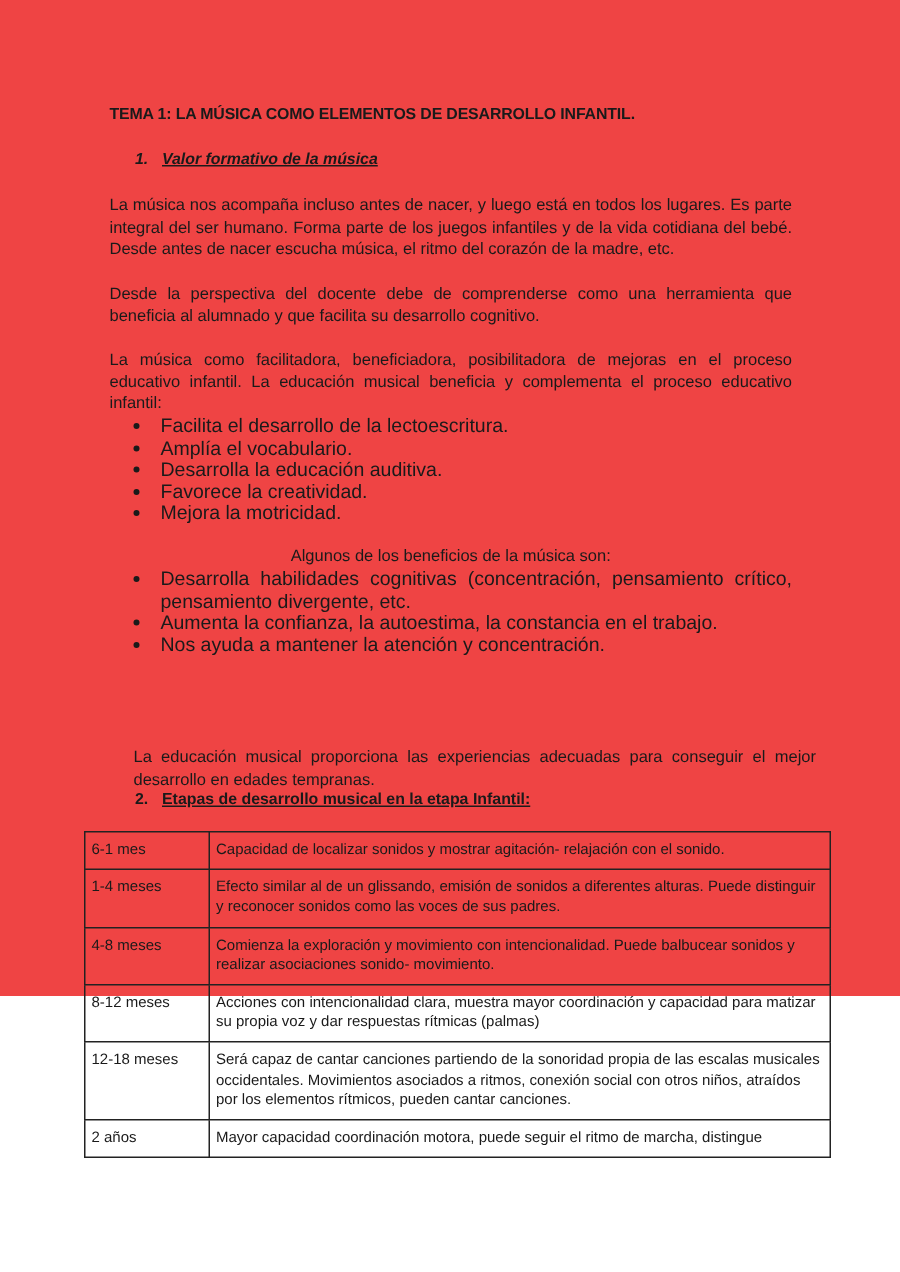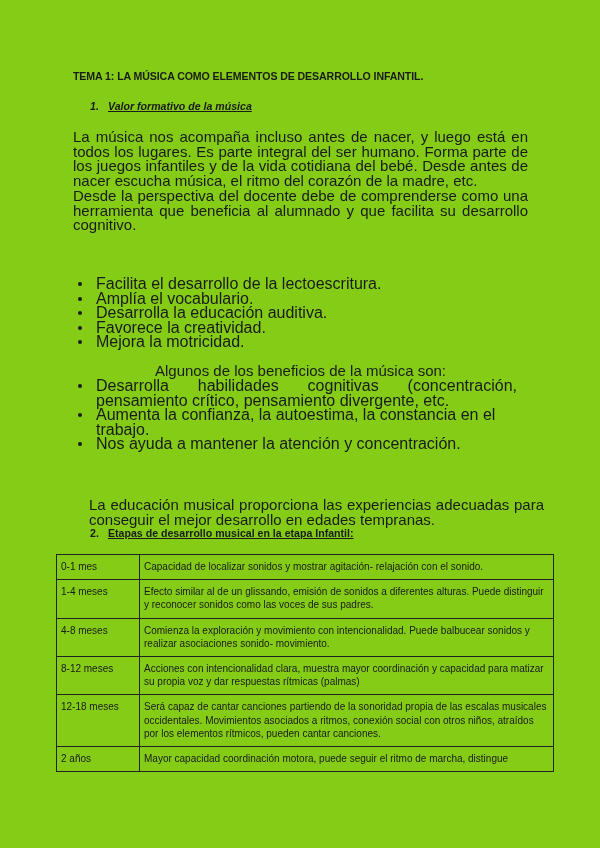--- a/index.html
+++ b/index.html
@@ -1,45 +1,46 @@
 <!DOCTYPE html>
 <html><head>
   <meta charset="utf-8">
   <style>
     html, body { margin: 0; padding: 0; background: #ffffff; }
     body { width: 600px; height: 848px; position: relative; overflow: hidden;
            font-family: "Liberation Sans", sans-serif; color: #1a1a1a; }
-    .page { position: absolute; left: 0; top: 0; width: 600px; height: 848px; background: #84cc16; }
+    .page { position: absolute; left: 0; top: 0; width: 600px; height: 664px; background: #ef4444; }
     .title { position: absolute; left: 73px; top: 70px; font-size: 10.6px; font-weight: bold; letter-spacing: -0.1px; }
     .h2 { position: absolute; left: 90px; font-size: 10.6px; font-weight: bold; }
     .h2 .num { display: inline-block; width: 18px; }
     .h2 .txt { text-decoration: underline; }
-    .para { position: absolute; left: 73px; width: 455px; font-size: 15px; line-height: 14.6px; text-align: justify; }
+    .para { position: absolute; left: 73px; width: 455px; font-size: 11px; line-height: 14.6px; text-align: justify; }
     .para.left { text-align: center; }
-    ul.blist { position: absolute; left: 61px; width: 456px; margin: 0; padding: 0; list-style: none; font-size: 16px; line-height: 14.6px; }
+    ul.blist { position: absolute; left: 72px; width: 456px; margin: 0; padding: 0; list-style: none; font-size: 13px; line-height: 14.6px; }
     ul.blist li { position: relative; padding-left: 35px; text-align: left; }
     ul.blist li .dot { position: absolute; left: 17px; top: 5px; width: 4px; height: 4px; border-radius: 50%; background: #1a1a1a; }
     ul.blist li.just { text-align: justify; }
     table.stages { position: absolute; left: 56px; top: 554px; width: 498px; border-collapse: collapse; font-size: 10px; line-height: 13.2px; }
     table.stages td { border: 1px solid #222; vertical-align: top; padding: 5px 4px 6px 4px; }
     table.stages td.age { width: 74px; }
   </style>
 </head>
 <body>
 
 <div class="page">
 
   <div class="title">TEMA 1: LA MÚSICA COMO ELEMENTOS DE DESARROLLO INFANTIL.</div>
 
   <div class="h2" style="top:100px;font-style:italic;">
     <span class="num">1.</span><span class="txt">Valor formativo de la música</span>
   </div>
 
   <p class="para" style="top:130px; margin:0;">La música nos acompaña incluso antes de nacer, y luego está en todos los lugares. Es parte integral del ser humano. Forma parte de los juegos infantiles y de la vida cotidiana del bebé. Desde antes de nacer escucha música, el ritmo del corazón de la madre, etc.</p>
   <p class="para" style="top:189px; margin:0;">Desde la perspectiva del docente debe de comprenderse como una herramienta que beneficia al alumnado y que facilita su desarrollo cognitivo.</p>
+  <p class="para" style="top:233px; margin:0;">La música como facilitadora, beneficiadora, posibilitadora de mejoras en el proceso educativo infantil. La educación musical beneficia y complementa el proceso educativo infantil:</p>
 
   <ul class="blist" style="top:277px;">
     <li><span class="dot"></span><span>Facilita el desarrollo de la lectoescritura.</span></li>
     <li><span class="dot"></span><span>Amplía el vocabulario.</span></li>
     <li><span class="dot"></span><span>Desarrolla la educación auditiva.</span></li>
     <li><span class="dot"></span><span>Favorece la creatividad.</span></li>
     <li><span class="dot"></span><span>Mejora la motricidad.</span></li>
   </ul>
 
   <p class="para left" style="top:364px; margin:0;">Algunos de los beneficios de la música son:</p>
@@ -52,21 +53,21 @@
 
   <p class="para" style="top:482px; margin:16px;">La educación musical proporciona las experiencias adecuadas para conseguir el mejor desarrollo en edades tempranas.</p>
 
   <div class="h2" style="top:527px;">
     <span class="num">2.</span><span class="txt">Etapas de desarrollo musical en la etapa Infantil:</span>
   </div>
 
   <table class="stages">
     <tbody>
         <tr>
-      <td class="age">0-1 mes</td>
+      <td class="age">6-1 mes</td>
       <td>Capacidad de localizar sonidos y mostrar agitación- relajación con el sonido.</td>
     </tr>
     <tr>
       <td class="age">1-4 meses</td>
       <td>Efecto similar al de un glissando, emisión de sonidos a diferentes alturas. Puede distinguir y reconocer sonidos como las voces de sus padres.</td>
     </tr>
     <tr>
       <td class="age">4-8 meses</td>
       <td>Comienza la exploración y movimiento con intencionalidad. Puede balbucear sonidos y realizar asociaciones sonido- movimiento.</td>
     </tr>

